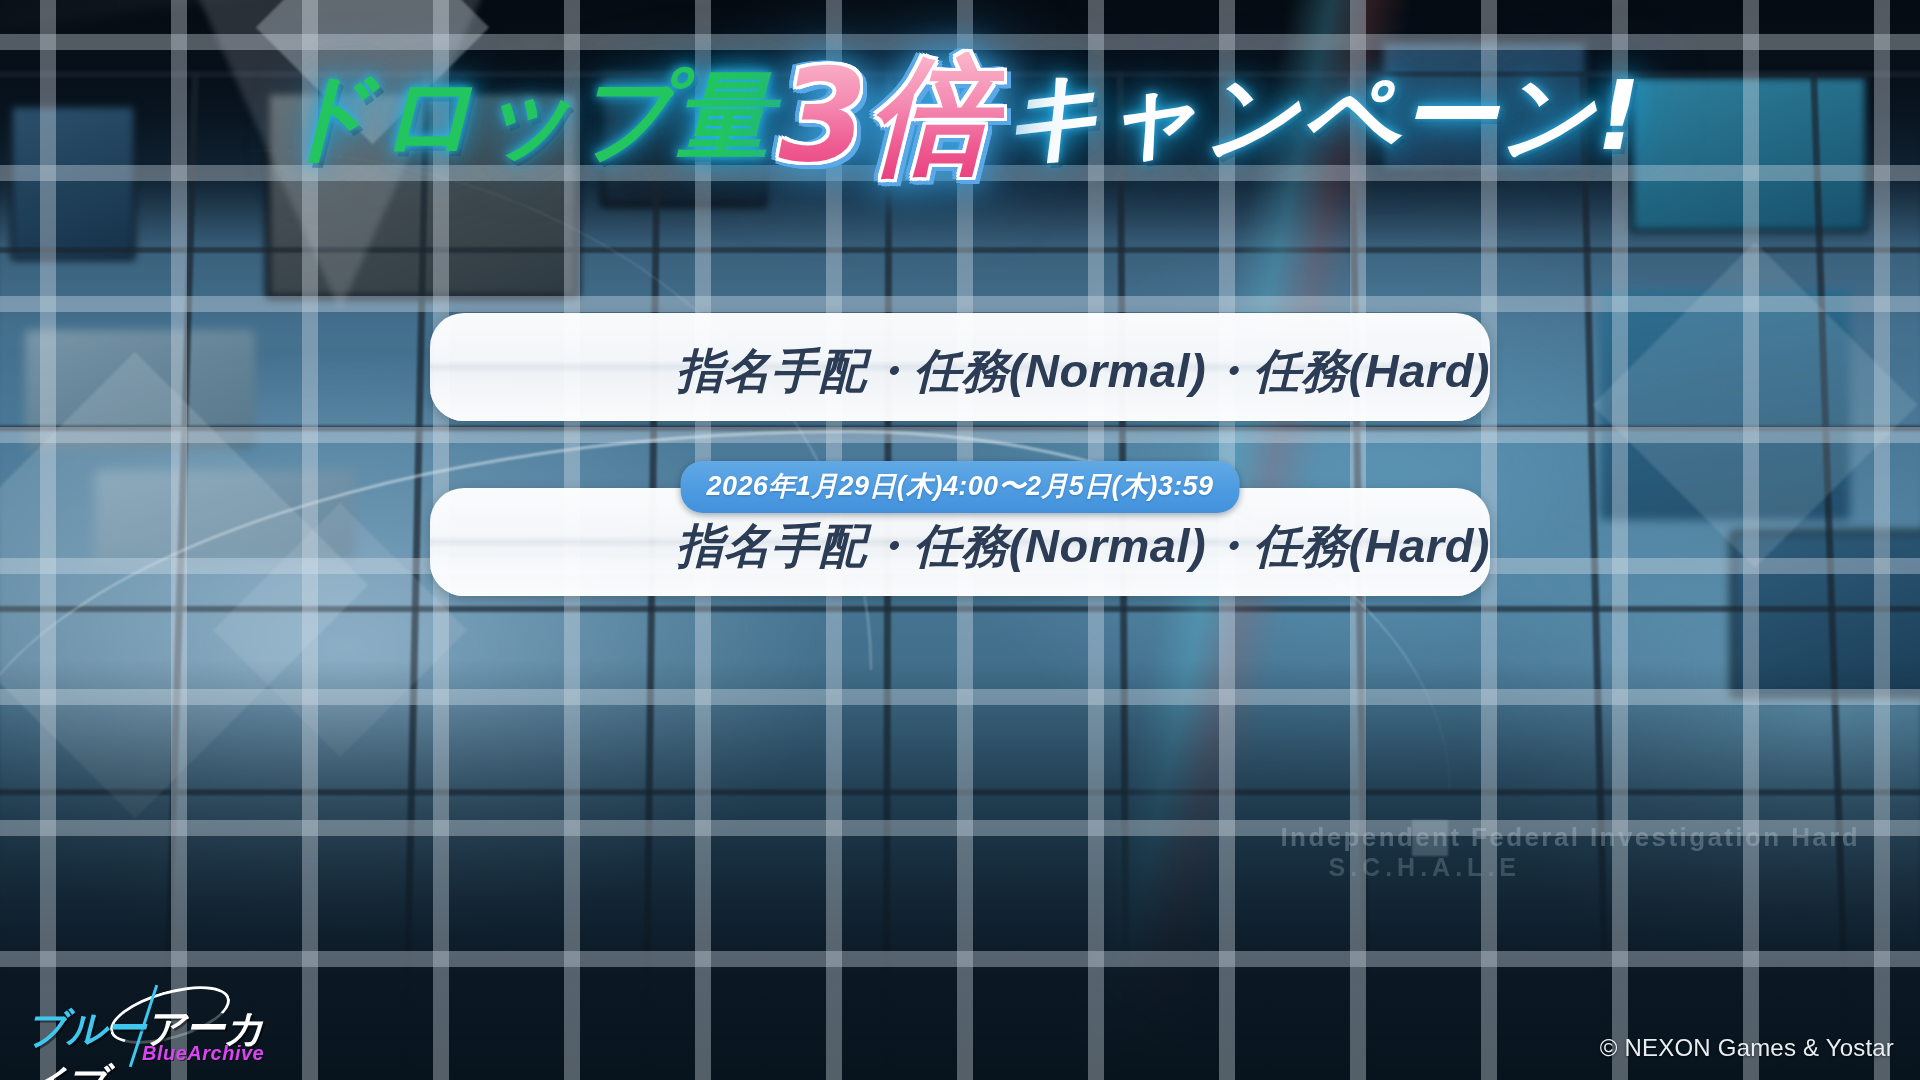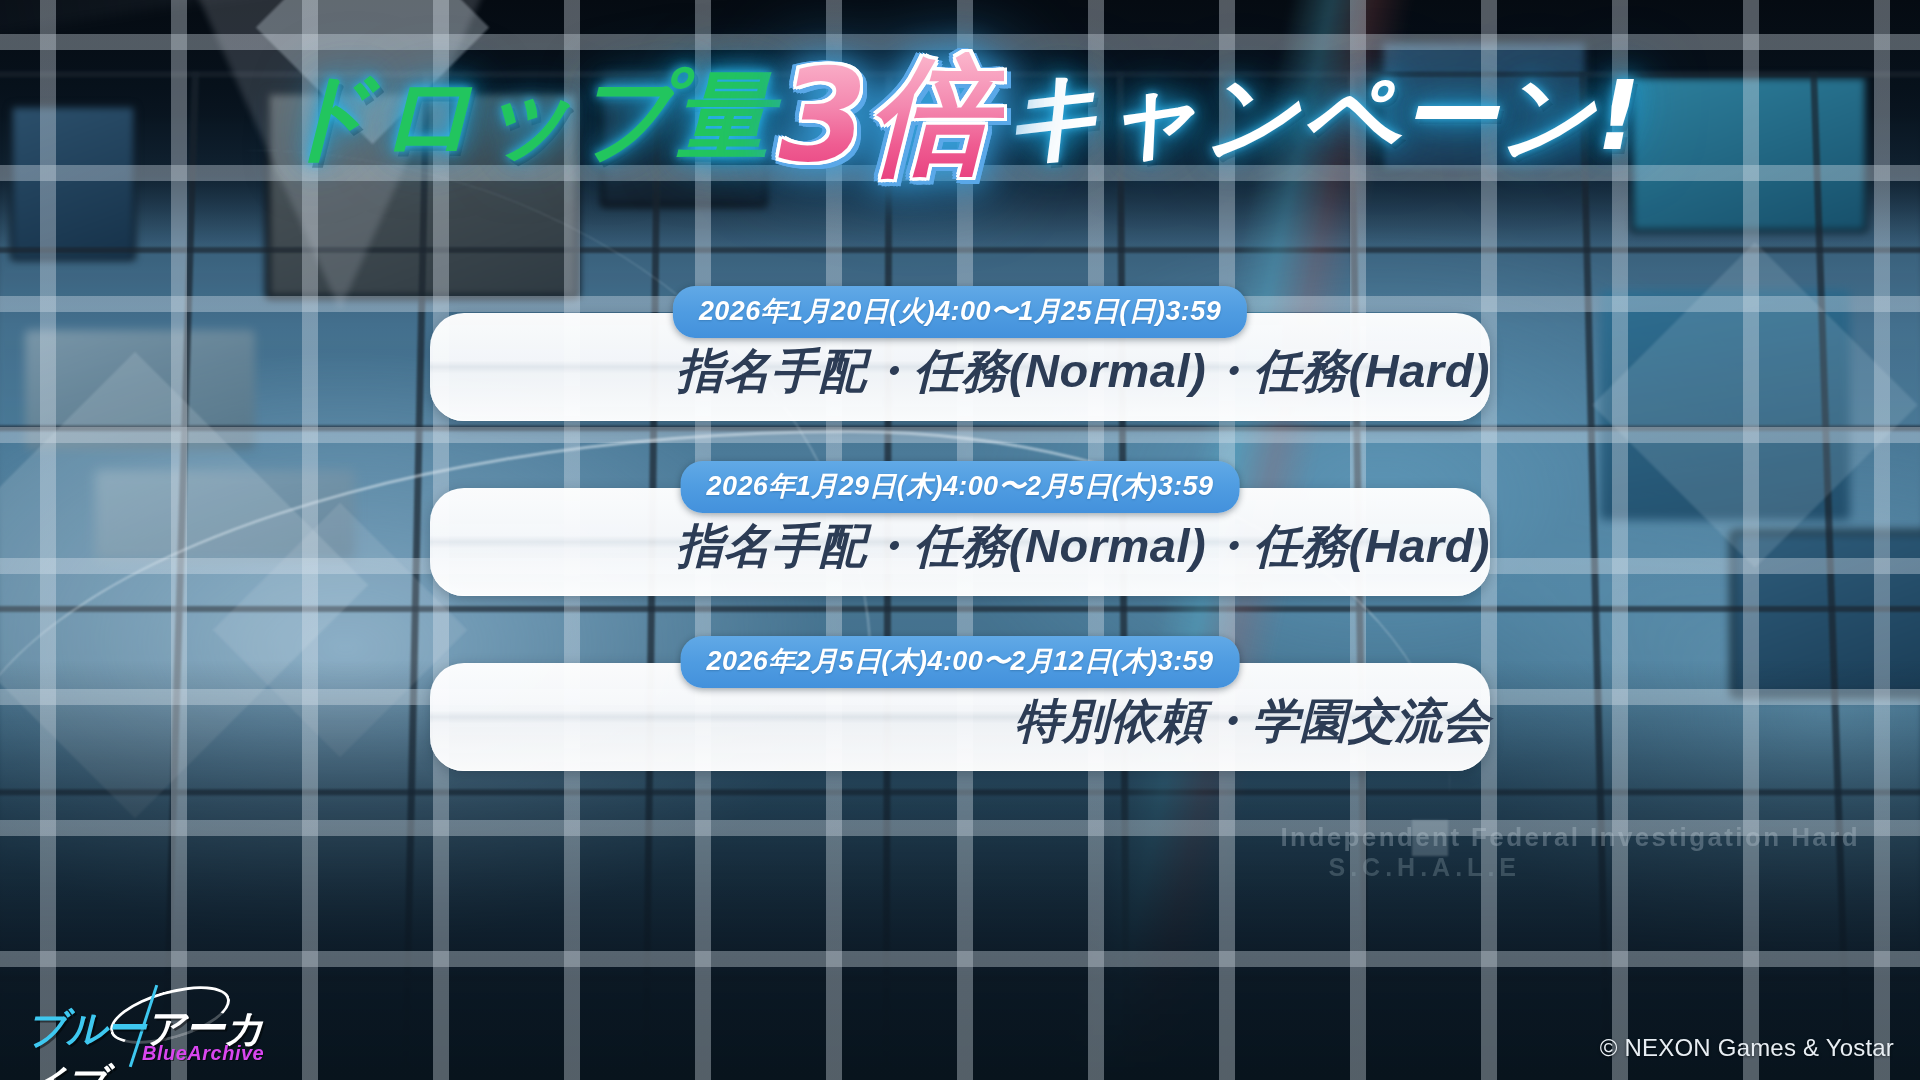--- a/index.html
+++ b/index.html
@@ -267,46 +267,35 @@
     <div class="wm2">S.C.H.A.L.E</div>
   </div>
 
   <div class="title">
     <span class="t-yellow">ドロップ量</span><span class="t-pink">3倍</span><span class="t-white">キャンペーン!</span>
   </div>
 
   <div class="sched">
 
     <div class="block">
-      <div class="date-pill">
-        <span>2026年1月20日(火)4:00〜1月25日(日)3:59</span>
-      </div>
       <div class="card">
         <span>指名手配・任務(Normal)・任務(Hard)</span>
       </div>
     </div>
 
 
     <div class="block">
       <div class="date-pill">
         <span>2026年1月29日(木)4:00〜2月5日(木)3:59</span>
       </div>
       <div class="card">
         <span>指名手配・任務(Normal)・任務(Hard)</span>
       </div>
     </div>
 
-    <div class="block">
-      <div class="date-pill">
-        <span>2026年2月5日(木)4:00〜2月12日(木)3:59</span>
-      </div>
-      <div class="card">
-        <span>特別依頼・学園交流会</span>
-      </div>
-    </div>
 
   </div>
 
   <div class="logo">
     <div class="ring"></div>
     <div class="slash"></div>
     <div class="jp"><span>ブルー</span><span class="wht">アーカイブ</span></div>
     <div class="en">BlueArchive</div>
   </div>
 

